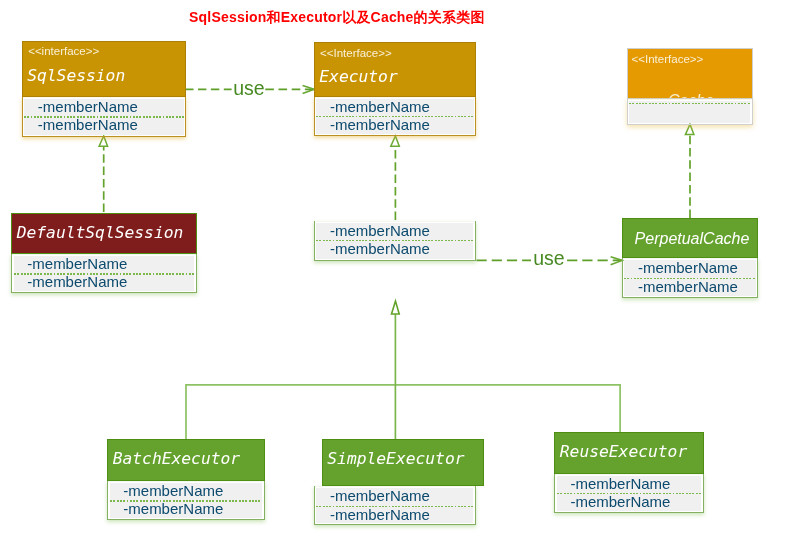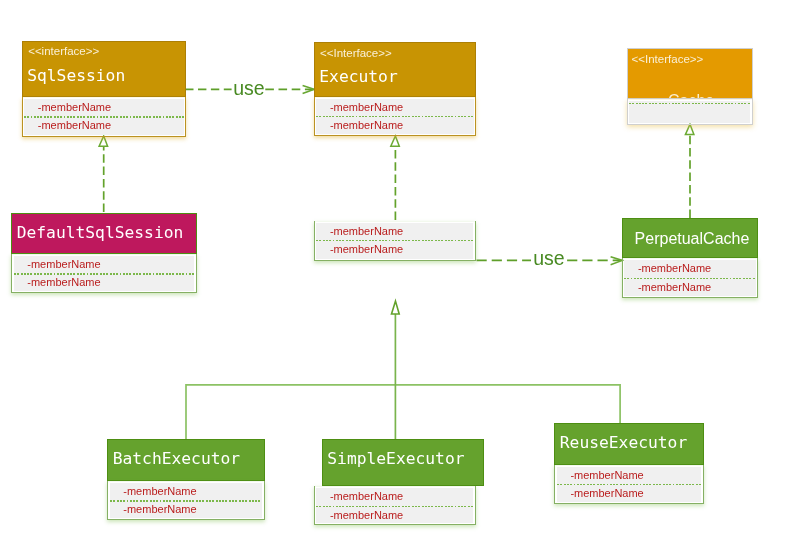--- a/index.html
+++ b/index.html
@@ -7,39 +7,40 @@
   body{width:801px;height:536px;background:#ffffff;overflow:hidden;
        font-family:"Liberation Sans",sans-serif;position:relative;}
   #canvas{position:absolute;left:0;top:0;width:801px;height:536px;}
   svg#conn{position:absolute;left:0;top:0;width:801px;height:536px;z-index:2;}
   .title{position:absolute;top:10.1px;left:189px;color:#FF0000;font-weight:bold;
          font-size:14px;line-height:15px;letter-spacing:0.2px;white-space:nowrap;}
   .node{position:absolute;box-sizing:border-box;z-index:3;}
   .hdr{box-sizing:border-box;overflow:hidden;position:relative;}
   .stereo{position:absolute;font-size:11.5px;line-height:11.5px;color:#FAF0D8;
           font-family:"Liberation Sans",sans-serif;white-space:nowrap;}
-  .cname{position:absolute;color:#FFFFFF;white-space:nowrap;}
+  .cname{position:absolute;color:#FFFFFF;white-space:nowrap;font-style:italic;}
   .mono .cname{font-family:"DejaVu Sans Mono",monospace;font-size:16.3px;line-height:16.3px;}
   .sans .cname{font-family:"Liberation Sans",sans-serif;font-size:16px;line-height:16px;}
   .k-cache .cname{color:#FCEFD2;margin-top:20px;}
   .bdy{box-sizing:border-box;background:#F0F0F0;overflow:hidden;position:relative;
        background-clip:content-box;padding:2px 1.5px 1px 1.5px;}
   .k-iface .bdy{box-shadow:0 2px 4px rgba(224,176,40,.45);}
   .k-cls   .bdy{box-shadow:0 2px 4px rgba(128,190,80,.40);}
   .k-cache .bdy{box-shadow:0 2px 5px rgba(231,186,60,.45);}
-  .mrow{position:absolute;color:#b91c1c;font-size:11px;line-height:12px;left:15px;
+  .mrow{position:absolute;color:#0c4a6e;font-size:15px;line-height:12px;left:15px;
         font-family:"Liberation Sans",sans-serif;white-space:nowrap;}
   .sep{position:absolute;left:1.5px;right:1.5px;height:1.1px;
        background:repeating-linear-gradient(to right,#7CB84A 0 1.9px,rgba(124,184,74,0) 1.9px 3.3px);}
   .elabel{fill:#488A22;font-size:19.5px;font-family:"Liberation Sans",sans-serif;}
 </style>
 </head>
 <body>
 
 <div id="canvas">
+  <div class="title">SqlSession和Executor以及Cache的关系类图</div>
 
   <svg id="conn" viewBox="0 0 801 536">
 
     <g>
       <path d="M185.1 89.3 H 231.6" stroke="#5F9F2A" stroke-width="1.7" fill="none" stroke-dasharray="8.4 4.5"></path>
       <path d="M265.3 89.3 H 313.5" stroke="#5F9F2A" stroke-width="1.7" fill="none" stroke-dasharray="8.6 4.6"></path>
       <path d="M302.6 85.6 L 314.2 89.3 L 302.6 93.6" stroke="#68A732" stroke-width="1.6" fill="none" stroke-linecap="butt" stroke-linejoin="miter"></path>
       <text class="elabel" x="248.9" y="94.9" text-anchor="middle">use</text>
     </g>
 
@@ -100,21 +101,21 @@
           <div class="stereo" style="left: 4px; top: 5.7px;">&lt;&lt;Interface&gt;&gt;</div>
           <div class="cname" style="left: 3px; right: 0px; top: 24px; text-align: center;">Cache</div>
         </div>
         <div class="bdy" style="height: 25.7px; width: 126.1px; border-right: 1px solid rgb(207, 207, 207); border-bottom: 1px solid rgb(207, 207, 207); border-left: 1px solid rgb(207, 207, 207); border-image: initial; border-top: none;">
           <div class="mrow" style="top: 4.2px;"></div>
           <div class="sep" style="top: 3.8px;"></div>
           <div class="mrow" style="top: 22.3px;"></div>
         </div>
       </div>
       <div class="node mono k-cls" id="n-defaultsqlsession" style="left: 11.3px; top: 212.9px; width: 185.4px; height: 80.1px;">
-        <div class="hdr" style="height: 41.1px; background: #be185d; border: 1px solid rgb(77, 142, 18); width: 185.4px;">
+        <div class="hdr" style="height: 41.1px; background: #7f1d1d; border: 1px solid rgb(77, 142, 18); width: 185.4px;">
           <div class="cname" style="left: 4.4px; top: 11px;">DefaultSqlSession</div>
         </div>
         <div class="bdy" style="height: 39px; width: 185.4px; border-right: 1px solid rgb(133, 176, 99); border-bottom: 1px solid rgb(133, 176, 99); border-left: 1px solid rgb(133, 176, 99); border-image: initial; border-top: none;">
           <div class="mrow" style="top: 4.2px;">-memberName</div>
           <div class="sep" style="top: 19.5px;"></div>
           <div class="mrow" style="top: 22.3px;">-memberName</div>
         </div>
       </div>
       <div class="node sans k-cls" id="n-baseexecutor" style="left: 313.9px; top: 220.9px; width: 162px; height: 80.5px;">
         <div class="bdy" style="height: 39.7px; width: 162px; border-right: 1px solid rgb(133, 176, 99); border-bottom: 1px solid rgb(133, 176, 99); border-left: 1px solid rgb(133, 176, 99); border-image: initial; border-top: none;">
@@ -146,21 +147,21 @@
       <div class="node mono k-cls" id="n-simpleexecutor" style="left: 313.9px; top: 439.3px; width: 162px; height: 80.7px;">
         <div class="hdr" style="height: 47px; background: rgb(101, 162, 45); border: 1px solid rgb(77, 142, 18); width: 162px; margin-left: 8px;">
           <div class="cname" style="left: 4.4px; top: 11px;">SimpleExecutor</div>
         </div>
         <div class="bdy" style="height: 39px; width: 162px; border-right: 1px solid rgb(133, 176, 99); border-bottom: 1px solid rgb(133, 176, 99); border-left: 1px solid rgb(133, 176, 99); border-image: initial; border-top: none;">
           <div class="mrow" style="top: 4.2px;">-memberName</div>
           <div class="sep" style="top: 19.5px;"></div>
           <div class="mrow" style="top: 22.3px;">-memberName</div>
         </div>
       </div>
-      <div class="node mono k-cls" id="n-reuseexecutor" style="left: 546.4px; top: 423px; width: 149.6px; height: 82px; padding-left: 8px;">
+      <div class="node mono k-cls" id="n-reuseexecutor" style="left: 546.4px; top: 432px; width: 149.6px; height: 82px; padding-left: 8px;">
         <div class="hdr" style="height: 41.5px; background: rgb(101, 162, 45); border: 1px solid rgb(77, 142, 18); width: 149.6px;">
           <div class="cname" style="left: 4.4px; top: 11px;">ReuseExecutor</div>
         </div>
         <div class="bdy" style="height: 39.2px; width: 149.6px; border-right: 1px solid rgb(133, 176, 99); border-bottom: 1px solid rgb(133, 176, 99); border-left: 1px solid rgb(133, 176, 99); border-image: initial; border-top: none;">
           <div class="mrow" style="top: 4.2px;">-memberName</div>
           <div class="sep" style="top: 19.5px;"></div>
           <div class="mrow" style="top: 22.3px;">-memberName</div>
         </div>
       </div>
     </div>

